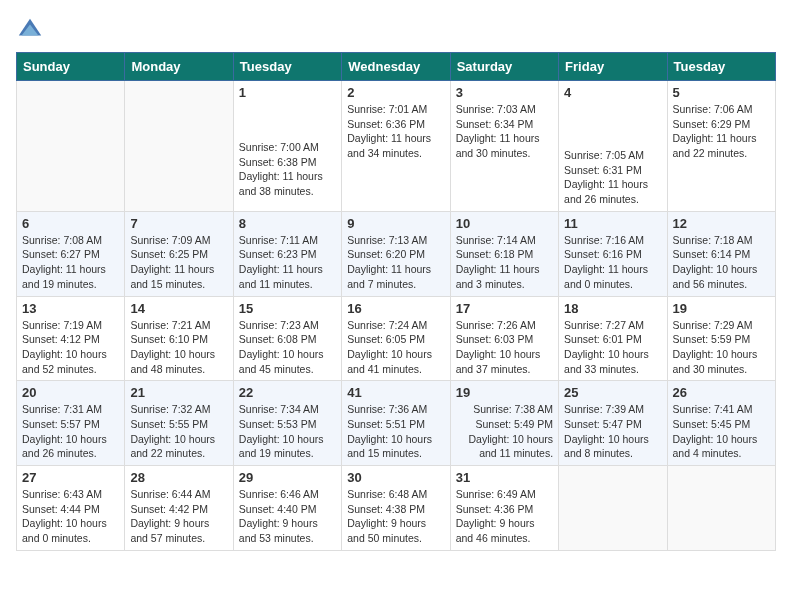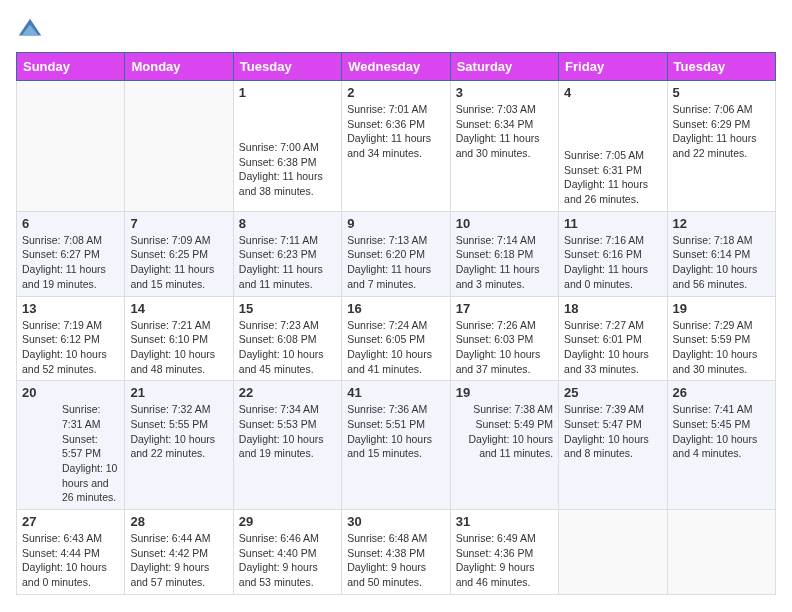--- a/index.html
+++ b/index.html
@@ -49,21 +49,21 @@
     .location {
       font-size: 15px;
       color: #555;
     }
     .calendar {
       width: 100%;
       border-collapse: collapse;
       border: 1px solid #ccc;
     }
     .calendar th {
-      background-color: #d946ef;
+      background-color: #0f766e;
       color: #fff;
       text-align: left;
       padding: 6px 6px;
       font-size: 13px;
       font-weight: bold;
       border: 1px solid #3a6aa0;
     }
     .calendar td {
       border: 1px solid #ddd;
       vertical-align: top;
@@ -207,21 +207,21 @@
           <div class="day-number">12</div>
           <div class="day-info" style="white-space: pre-line;">Sunrise: 7:18 AM
 Sunset: 6:14 PM
 Daylight: 10 hours and 56 minutes.</div>
         </td>
       </tr>
       <tr>
         <td>
           <div class="day-number">13</div>
           <div class="day-info" style="white-space: pre-line;">Sunrise: 7:19 AM
-Sunset: 6:12 PM
+Sunset: 4:12 PM
 Daylight: 10 hours and 52 minutes.</div>
         </td>
         <td>
           <div class="day-number">14</div>
           <div class="day-info" style="white-space: pre-line;">Sunrise: 7:21 AM
 Sunset: 6:10 PM
 Daylight: 10 hours and 48 minutes.</div>
         </td>
         <td>
           <div class="day-number">15</div>
@@ -250,21 +250,21 @@
         <td>
           <div class="day-number">19</div>
           <div class="day-info" style="white-space: pre-line;">Sunrise: 7:29 AM
 Sunset: 5:59 PM
 Daylight: 10 hours and 30 minutes.</div>
         </td>
       </tr>
       <tr>
         <td>
           <div class="day-number">20</div>
-          <div class="day-info" style="white-space: pre-line; margin-left: 40px;">Sunrise: 7:31 AM
+          <div class="day-info" style="white-space: pre-line;">Sunrise: 7:31 AM
 Sunset: 5:57 PM
 Daylight: 10 hours and 26 minutes.</div>
         </td>
         <td>
           <div class="day-number">21</div>
           <div class="day-info" style="white-space: pre-line;">Sunrise: 7:32 AM
 Sunset: 5:55 PM
 Daylight: 10 hours and 22 minutes.</div>
         </td>
         <td>

